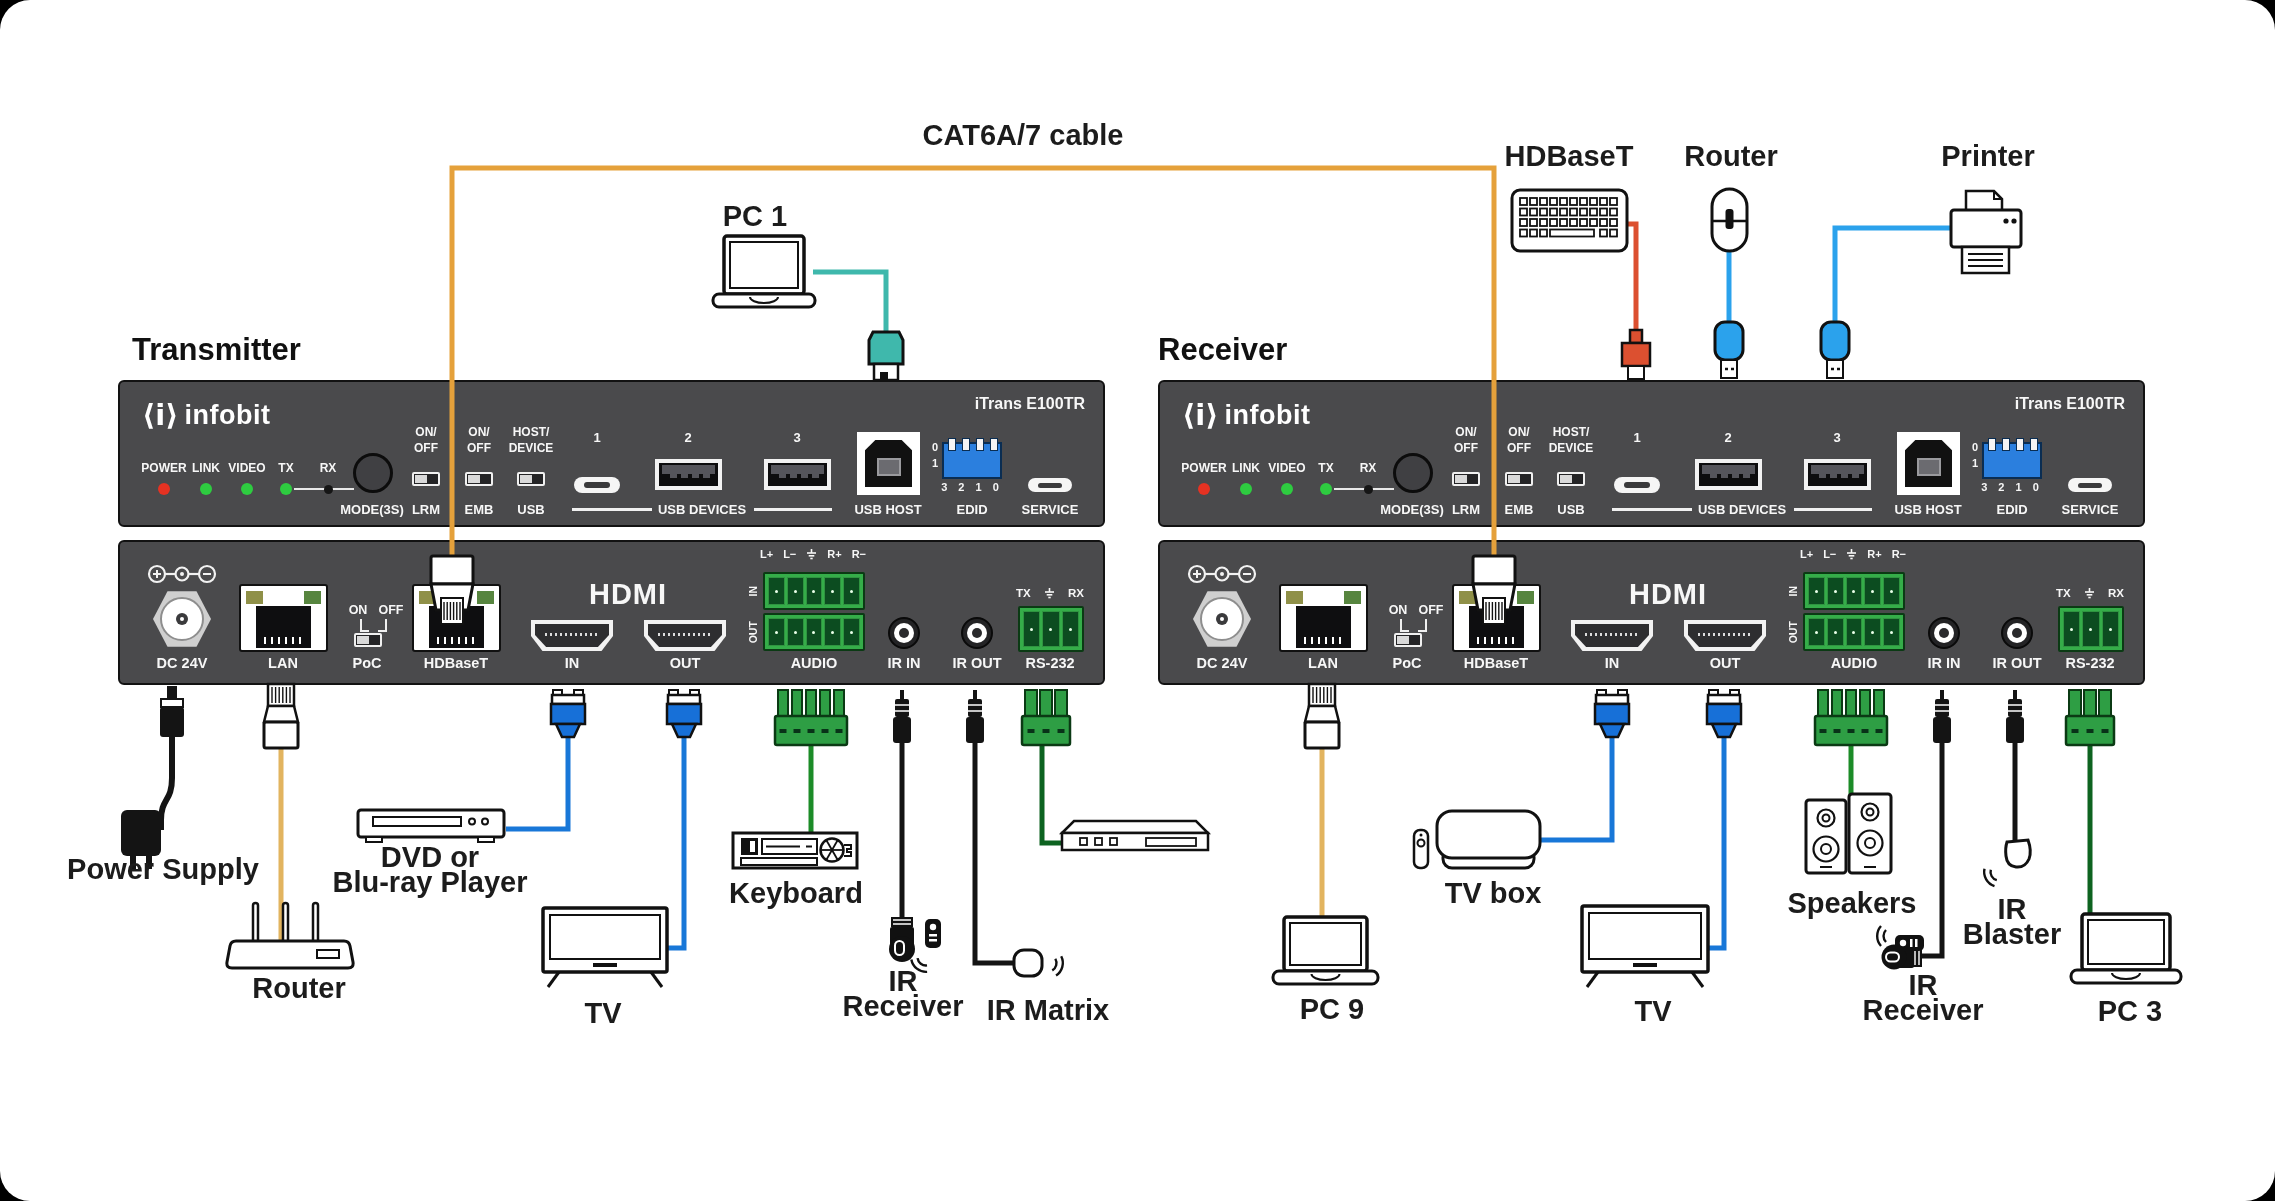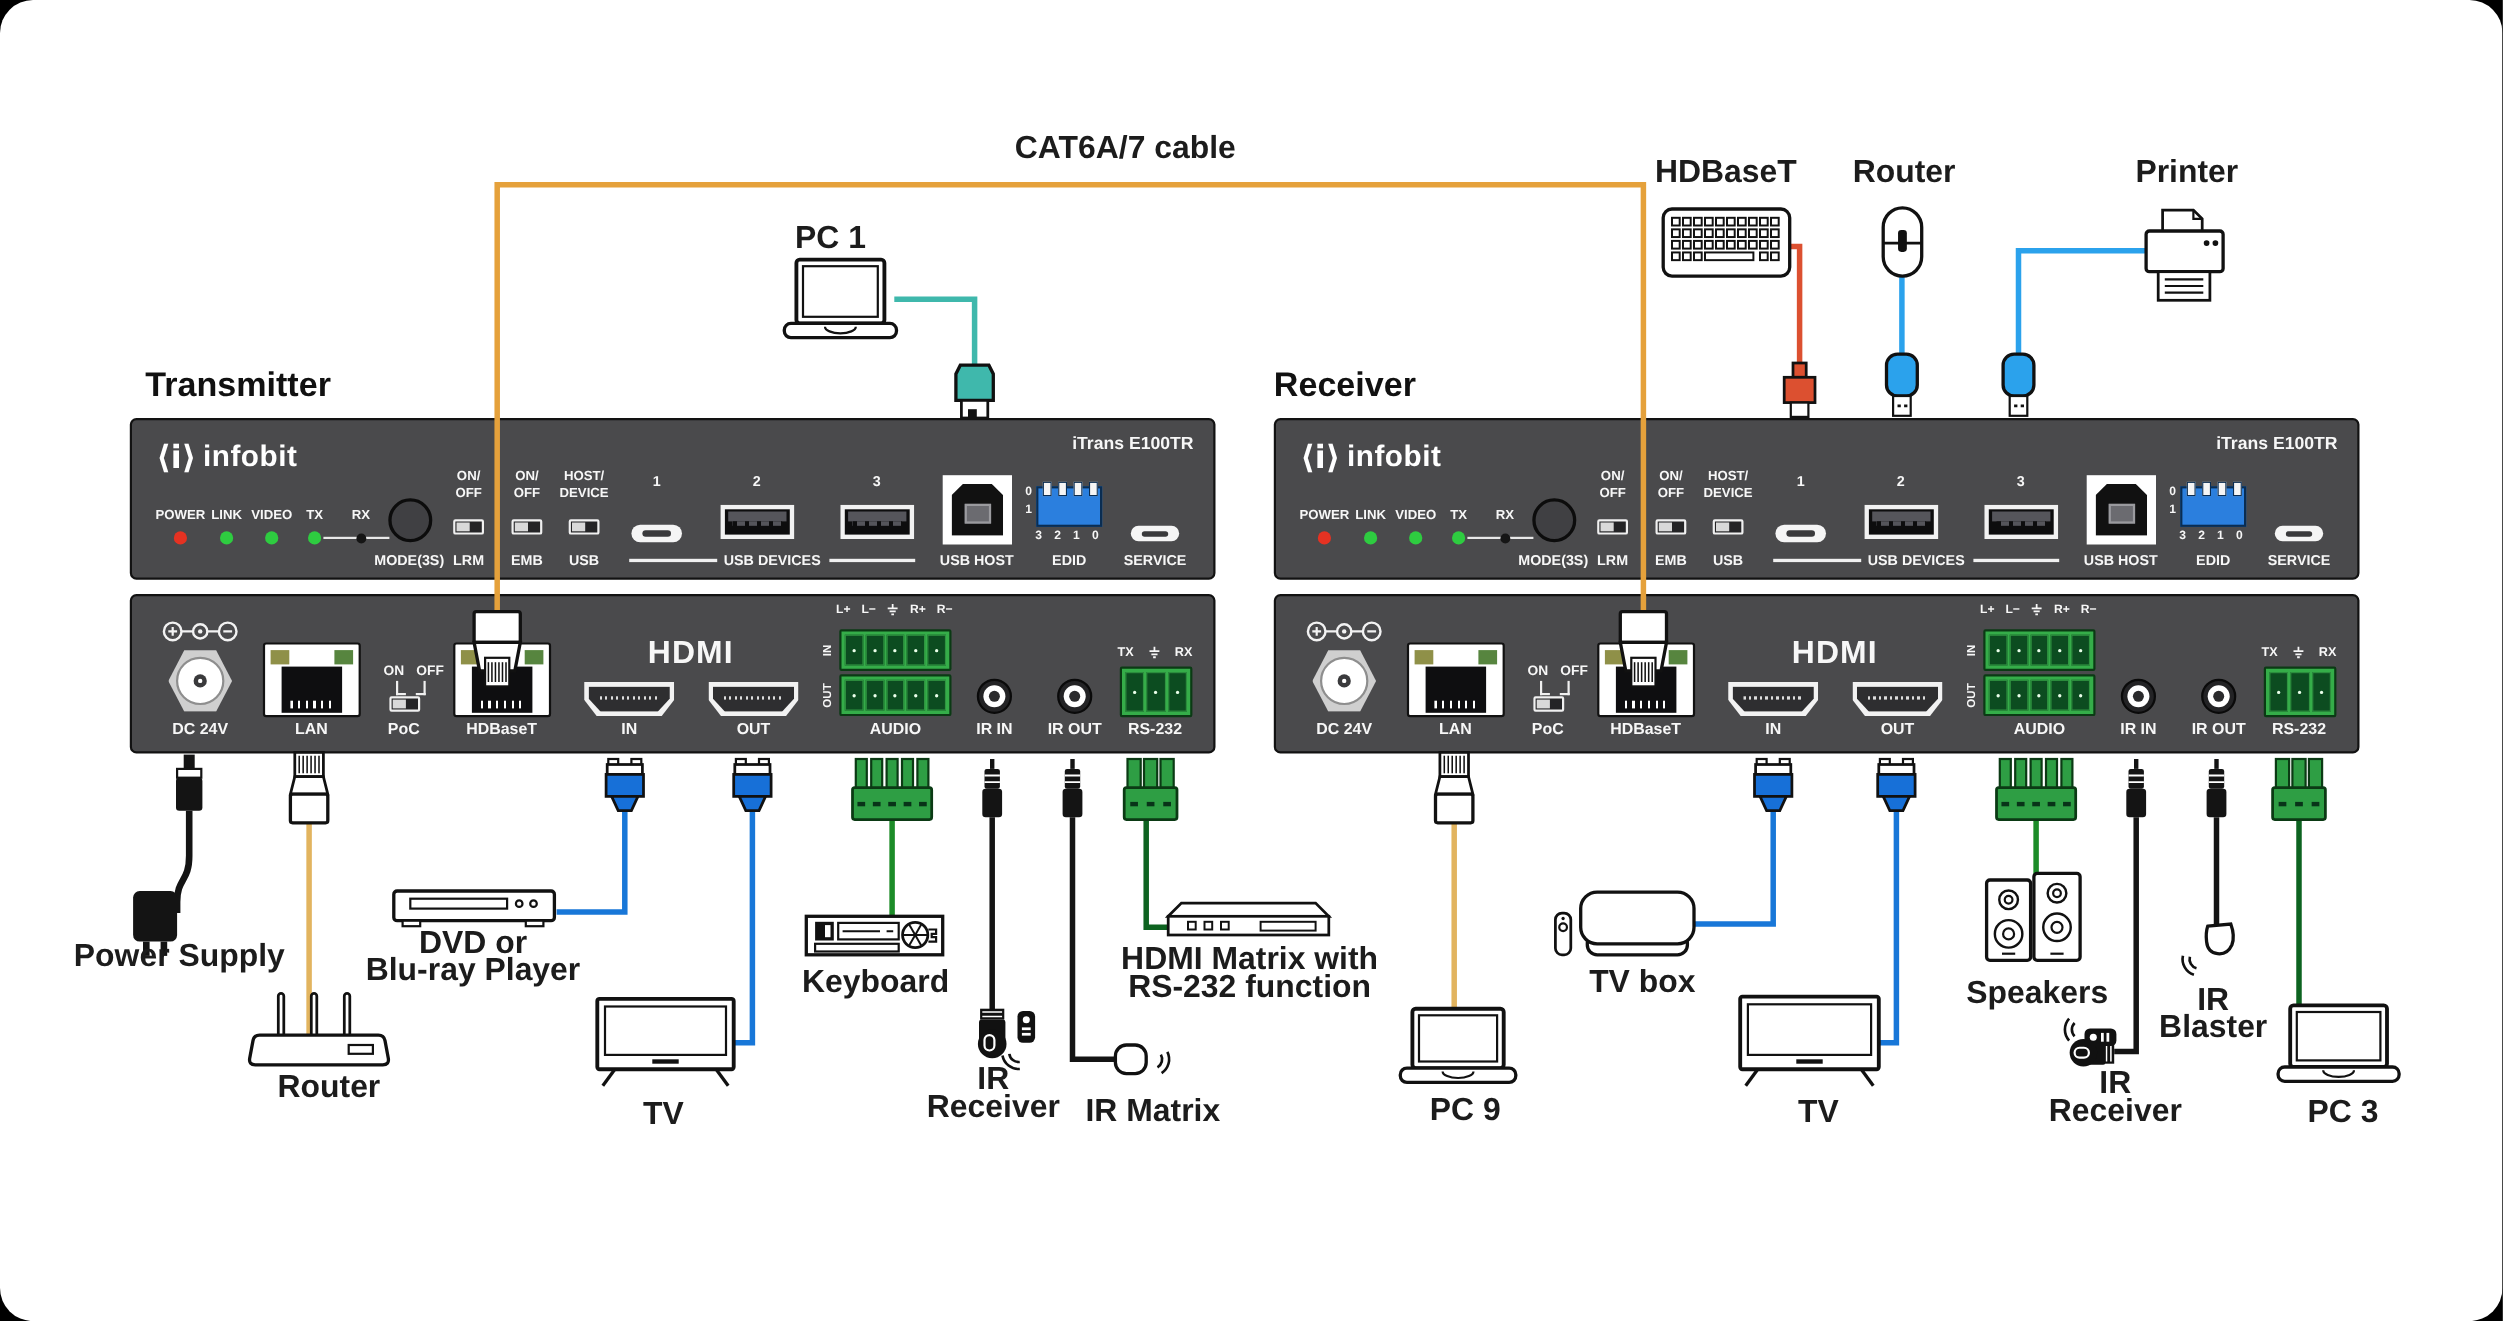--- a/index.html
+++ b/index.html
@@ -40,24 +40,20 @@
     <span>DVD or</span>
     <span>Blu-ray Player</span>
   </div>
   <div class="lbl" style="left:603px;top:999px;">TV</div>
   <div class="lbl" style="left:796px;top:879px;">Keyboard</div>
   <div class="lbl" style="left:903px;top:969px;">
     <span>IR</span>
     <span>Receiver</span>
   </div>
   <div class="lbl" style="left:1048px;top:996px;">IR Matrix</div>
-  <div class="lbl" style="left:1136px;top:860px;">
-    <span>HDMI Matrix with</span>
-    <span>RS-232 function</span>
-  </div>
   <div class="lbl" style="left:1332px;top:995px;">PC 9</div>
   <div class="lbl" style="left:1493px;top:879px;">TV box</div>
   <div class="lbl" style="left:1653px;top:997px;">TV</div>
   <div class="lbl" style="left:1852px;top:889px;">Speakers</div>
   <div class="lbl" style="left:1923px;top:973px;">
     <span>IR</span>
     <span>Receiver</span>
   </div>
   <div class="lbl" style="left:2012px;top:897px;">
     <span>IR</span>

